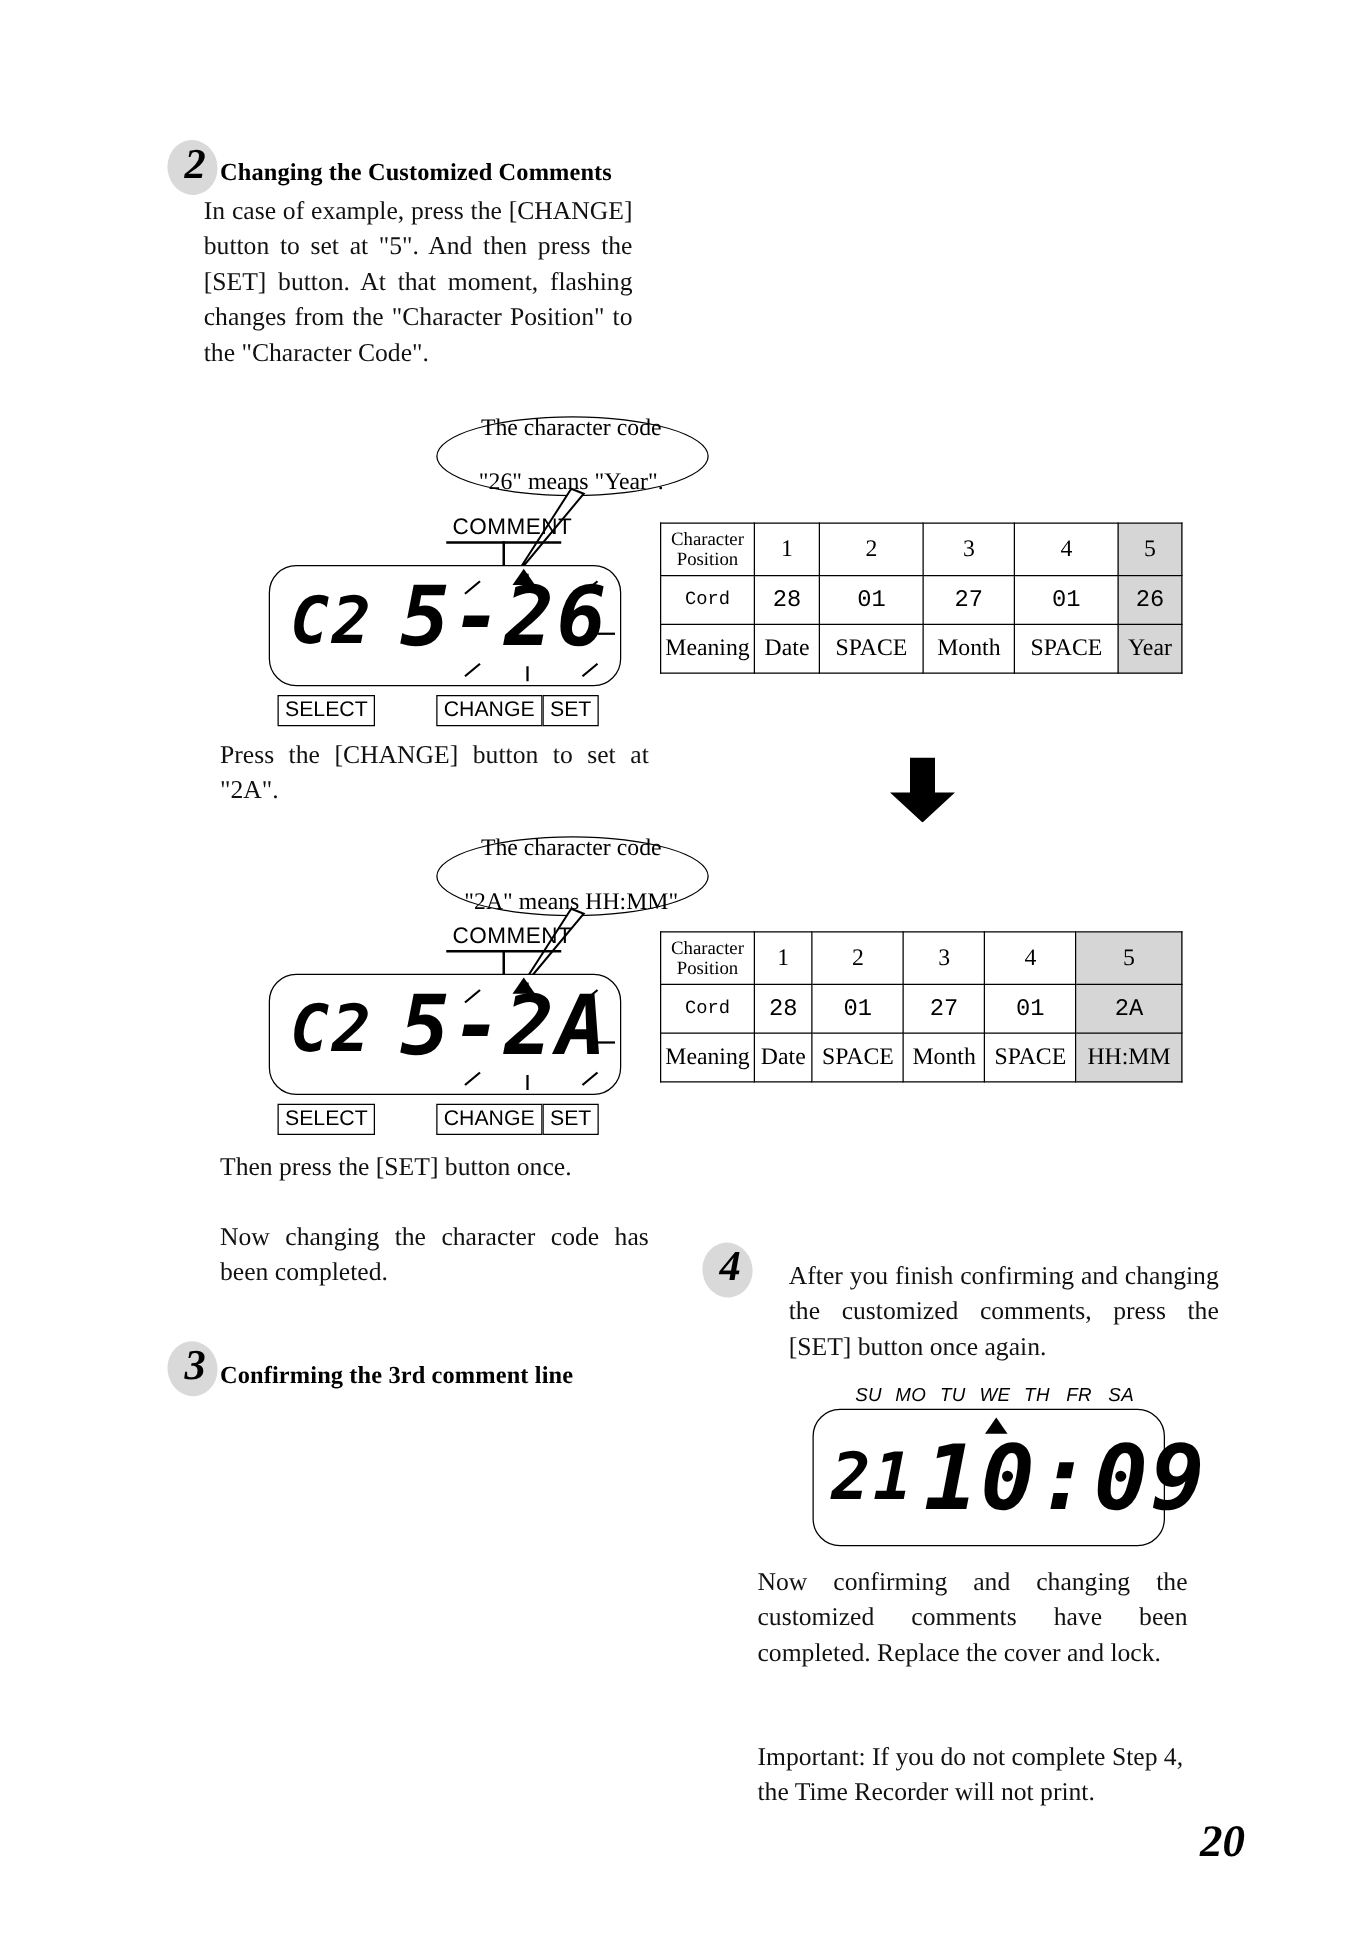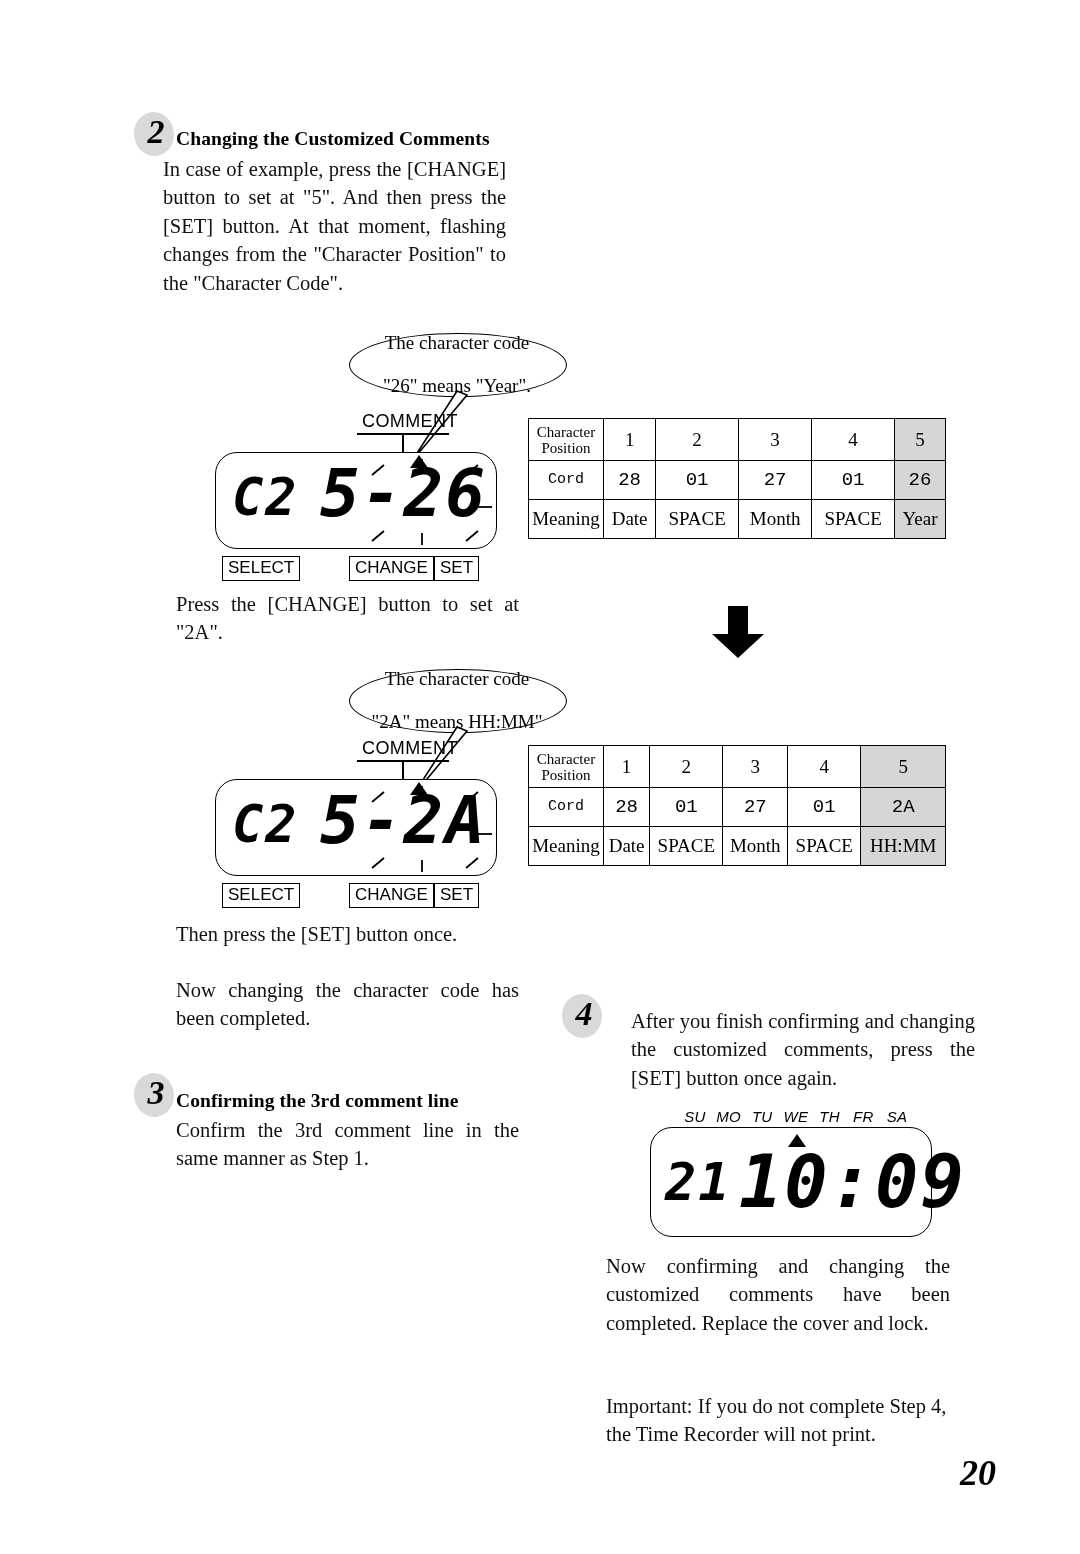--- a/index.html
+++ b/index.html
@@ -273,21 +273,20 @@
     </table>
 
   <div class="para last-left" style="position:absolute;left:176px;top:920px;width:343px;">Then press the [SET] button once.</div>
   <div class="para" style="position:absolute;left:176px;top:976px;width:343px;">Now changing the character code has been completed.</div>
 
   <div class="step" style="left:134px;top:1073px;">
     <div class="ell"></div>
     <div class="num">3</div>
   </div>
   <div class="bold-head" style="position:absolute;left:176px;top:1088px;width:350px;">Confirming the 3rd comment line</div>
-  <div class="para" style="position:absolute;left:176px;top:1116px;width:343px;">Confirm the 3rd comment line in the same manner as Step 1.</div>
 
   <div class="step" style="left:562px;top:994px;">
     <div class="ell"></div>
     <div class="num">4</div>
   </div>
   <div class="para" style="position:absolute;left:606px;top:1007px;width:344px;margin-left:25px;">After you finish confirming and changing the customized comments, press the [SET] button once again.</div>
 
   <div class="dow" style="left:678px;top:1108px;width:236px;">
     <span style="width:33.7px;">SU</span>
     <span style="width:33.7px;">MO</span>

